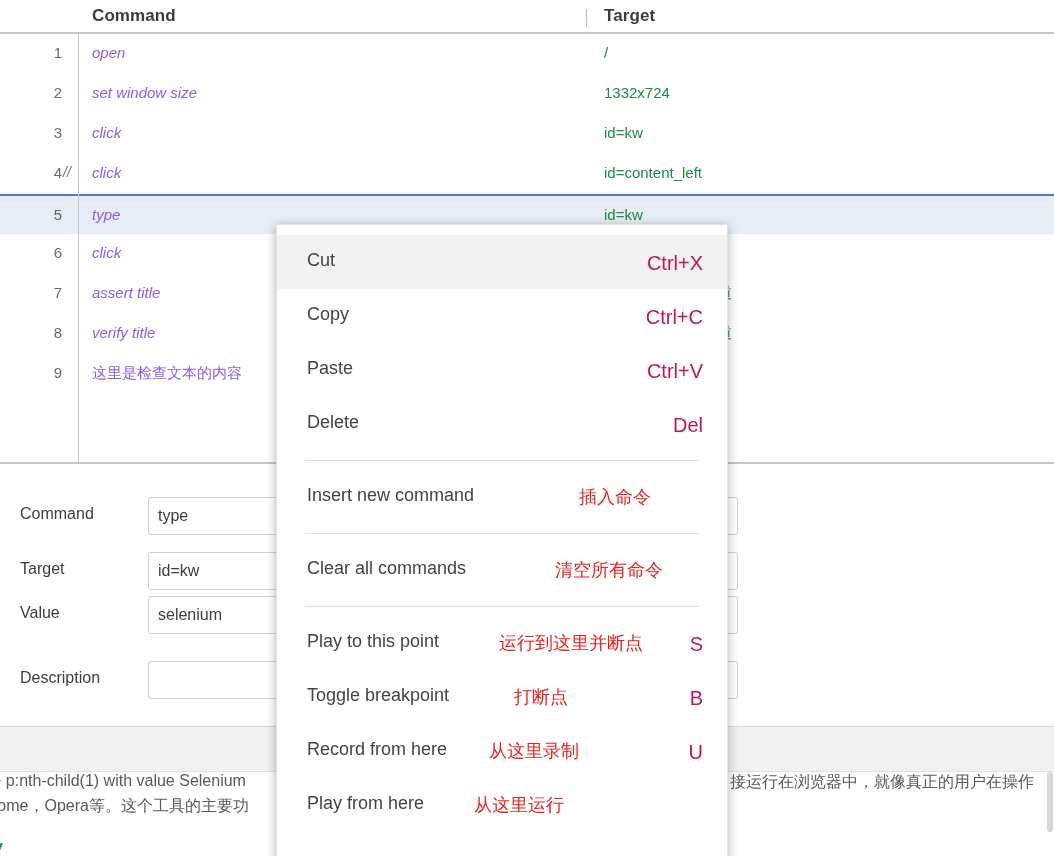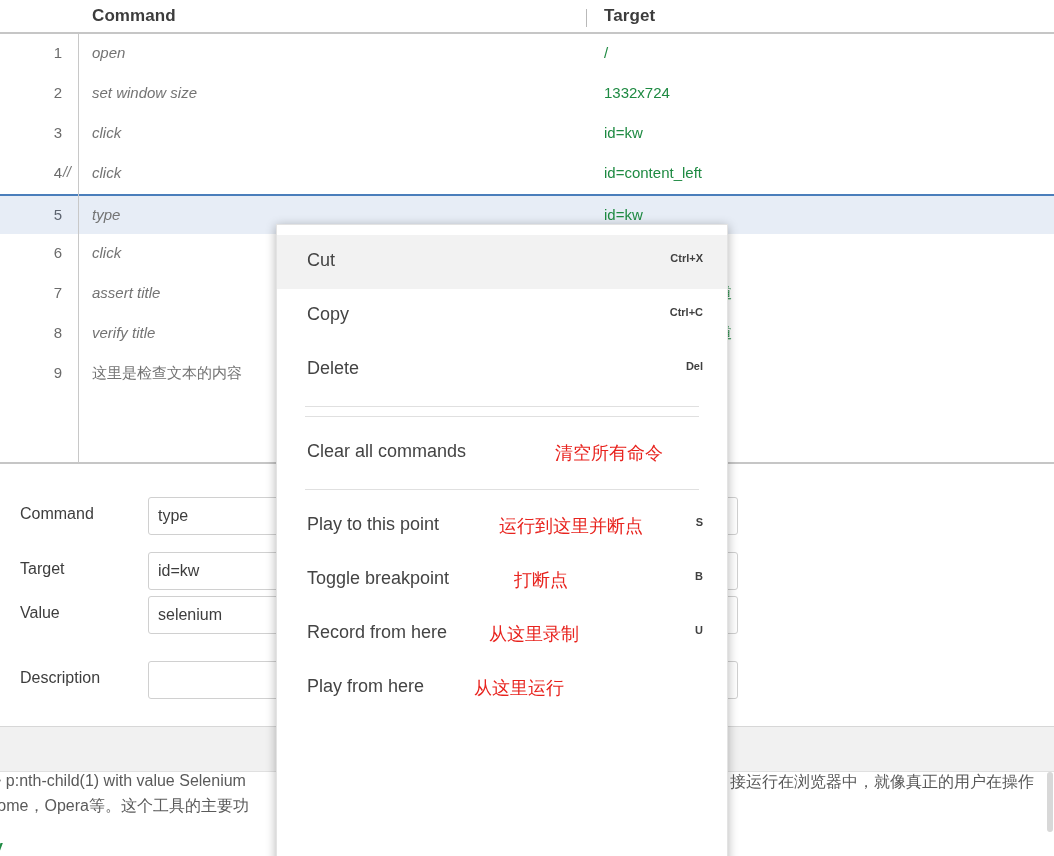--- a/index.html
+++ b/index.html
@@ -78,21 +78,21 @@
   }
   .c-cmt {
     left: 58px; width: 18px;
     text-align: center;
     color: #777;
     font-size: 14px;
     font-style: italic;
   }
   .c-cmd {
     left: 92px;
-    color: #737373;
+    color: #8b5cf6;
     font-style: italic;
   }
   .c-cmd.plain { font-style: normal; }
   .c-tgt {
     left: 604px;
     color: #1e8a42;
   }
   .row.selected .c-num { color: #5d6470; }
 
   .table-bottom {
@@ -216,24 +216,23 @@
   .mi .zh {
     position: absolute;
     top: 15px;
     font-size: 18px;
     color: #e8231e;
     white-space: nowrap;
   }
   .mi .accel {
     position: absolute;
     right: 24px; top: 17px;
-    font-size: 11px;
-    color: #404040;
-    white-space: nowrap;
-    font-weight: bold;
+    font-size: 20px;
+    color: #be185d;
+    white-space: nowrap;
   }
   .msep {
     height: 1px;
     margin: 9px 28px 9px 28px;
     background: #e0e0e0;
   }
 </style>
 </head>
 <body>
 
@@ -338,24 +337,32 @@
   <div class="ctxmenu" id="ctxmenu">
       <div class="mi hl">
         <div class="label">Cut</div>
         <div class="accel">Ctrl+X</div>
       </div>
       <div class="mi">
         <div class="label">Copy</div>
         <div class="accel">Ctrl+C</div>
       </div>
       <div class="mi">
+        <div class="label">Paste</div>
+        <div class="accel">Ctrl+V</div>
+      </div>
+      <div class="mi">
         <div class="label">Delete</div>
         <div class="accel">Del</div>
       </div>
       <div class="msep"></div>
+      <div class="mi">
+        <div class="label">Insert new command</div>
+        <div class="zh" style="left: 302px;">插入命令</div>
+      </div>
       <div class="msep"></div>
       <div class="mi">
         <div class="label">Clear all commands</div>
         <div class="zh" style="left: 278px;">清空所有命令</div>
       </div>
       <div class="msep"></div>
       <div class="mi">
         <div class="label">Play to this point</div>
         <div class="zh" style="left: 222px;">运行到这里并断点</div>
         <div class="accel">S</div>

